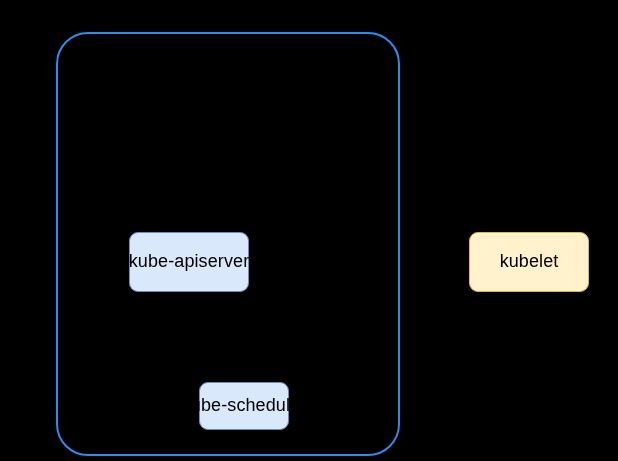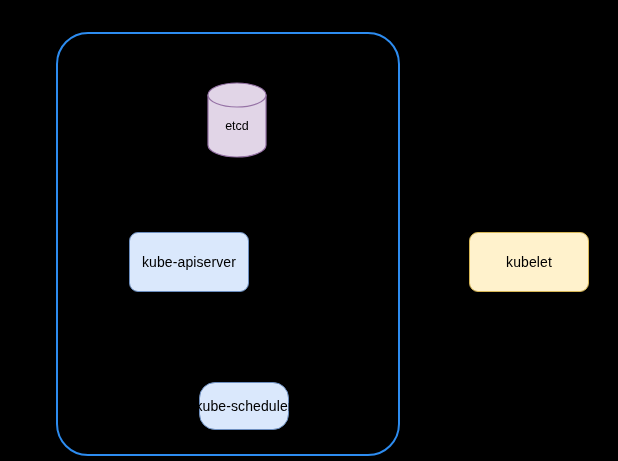--- a/index.html
+++ b/index.html
@@ -41,21 +41,21 @@
     box-sizing: border-box;
     border-width: 1px;
     border-style: solid;
     border-radius: 9px;
     display: flex;
     align-items: center;
     justify-content: center;
     text-align: center;
   }
   .node-label {
-    font-size: 14px;
+    font-size: 18px;
     line-height: 1.2;
     color: #000000;
     letter-spacing: 0.1px;
     white-space: nowrap;
   }
 
   .box-blue {
     background: #dae8fc;
     border-color: #6c8ebf;
   }
@@ -70,21 +70,20 @@
     left: 129px;
     top: 232px;
     width: 120px;
     height: 60px;
   }
   #node-kube-scheduler {
     left: 199px;
     top: 382px;
     width: 90px;
     height: 48px;
-    border-radius: 16px;
   }
   #node-kubelet {
     left: 469px;
     top: 232px;
     width: 120px;
     height: 60px;
   }
 
   
   .cylinder {
@@ -117,27 +116,20 @@
     white-space: nowrap;
   }
 </style>
 </head>
 <body>
 
 <div id="canvas">
 
   <div class="control-plane-boundary"></div>
 
-  <div class="cylinder">
-    <svg viewBox="0 0 60 76" xmlns="http://www.w3.org/2000/svg">
-      <path d="M 1 13 L 1 63 C 1 69.6 14 75 30 75 C 46 75 59 69.6 59 63 L 59 13 Z" fill="#e1d5e7" stroke="#9673a6" stroke-width="1.2" stroke-linejoin="round"></path>
-      <ellipse cx="30" cy="13" rx="29" ry="12" fill="#e1d5e7" stroke="#9673a6" stroke-width="1.2"></ellipse>
-    </svg>
-    <div class="cylinder-label">etcd</div>
-  </div>
 
   <div id="node-kube-apiserver" class="node-box box-blue">
     <span class="node-label">kube-apiserver</span>
   </div>
 
   <div id="node-kube-scheduler" class="node-box box-blue">
     <span class="node-label">kube-scheduler</span>
   </div>
 
   <div id="node-kubelet" class="node-box box-yellow">

